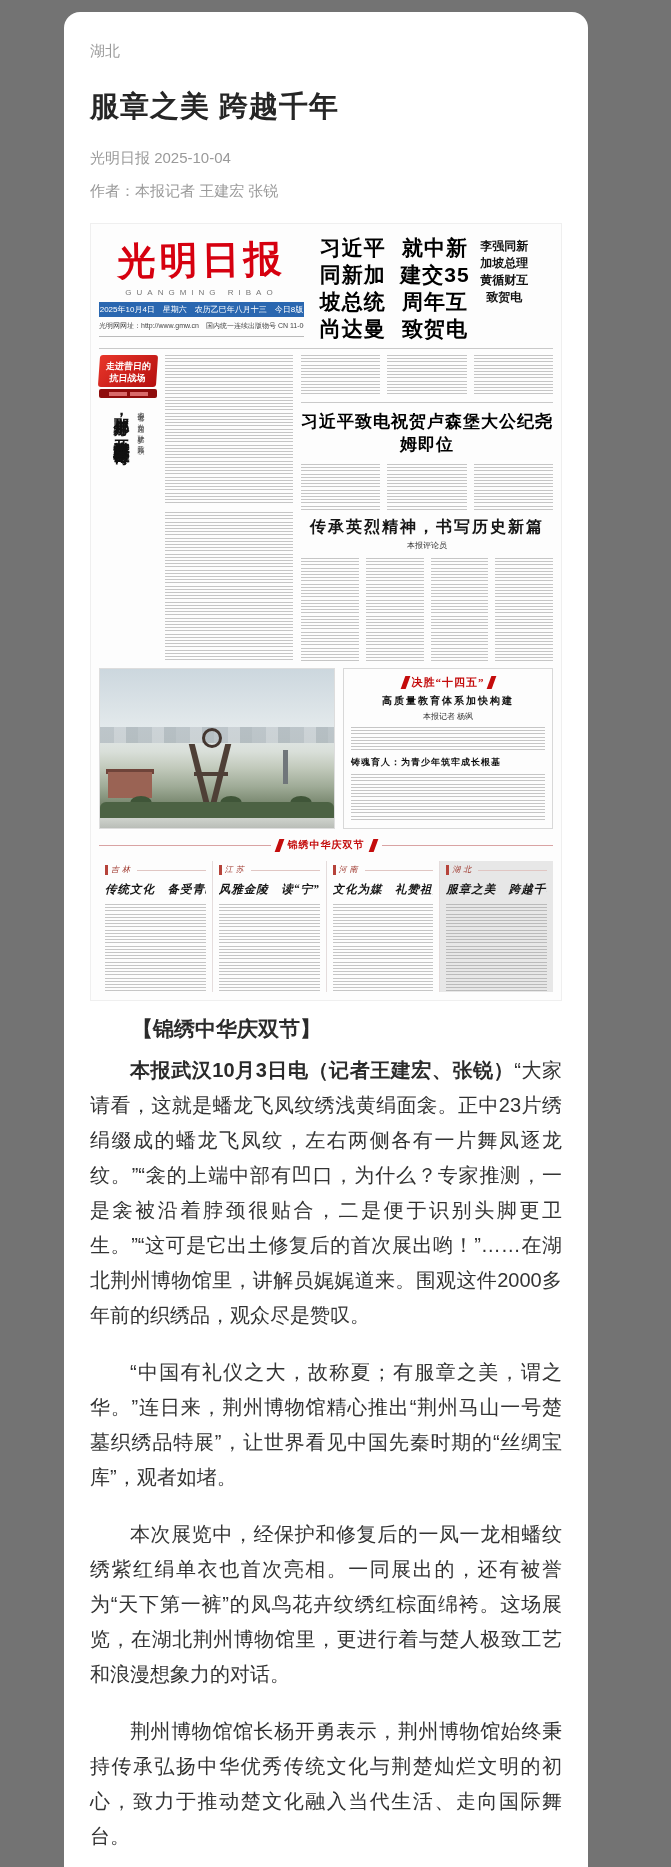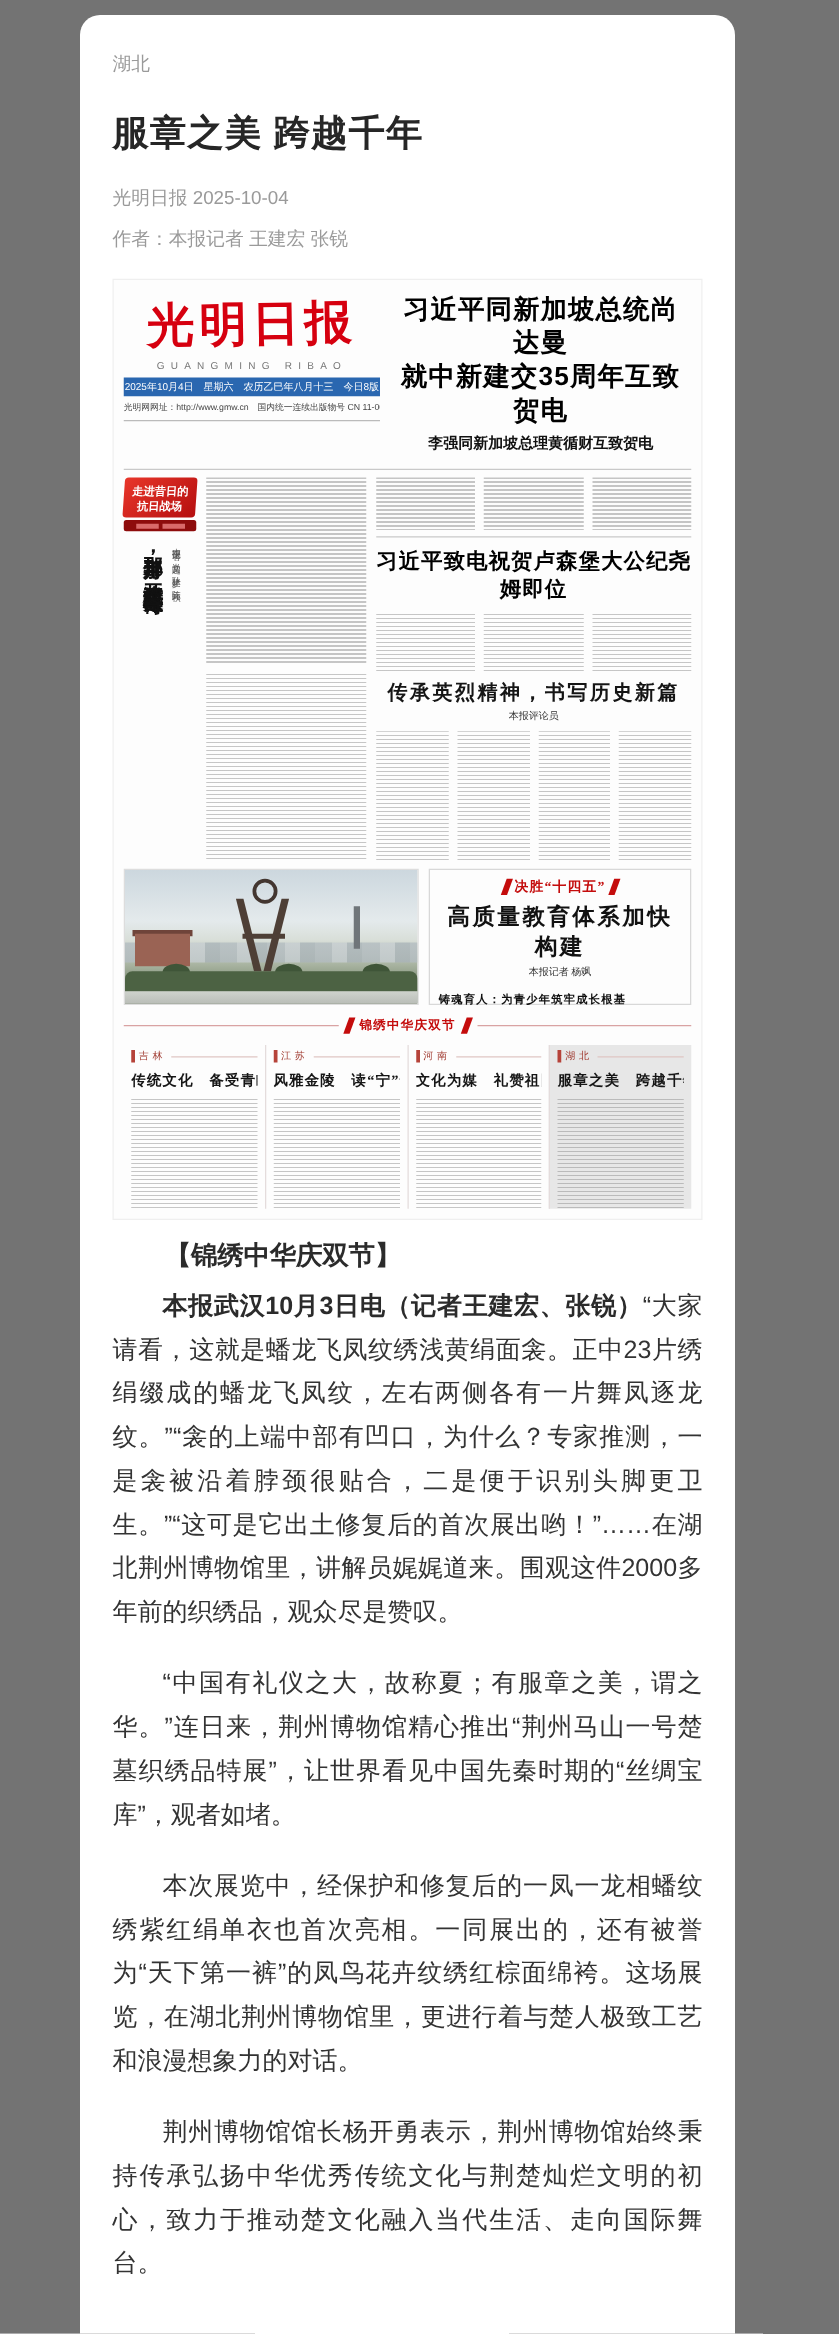--- a/index.html
+++ b/index.html
@@ -17,21 +17,21 @@
              border:1px solid #efefef;padding:10px 8px 8px;font-family:"Liberation Serif","DejaVu Serif",serif;}
   .np-masthead-row{display:flex;gap:8px;}
   .np-mast{width:205px;flex:0 0 auto;text-align:center;}
   .np-logo{color:#d6000f;font-weight:bold;font-size:38px;letter-spacing:4px;line-height:52px;
            font-family:"Liberation Serif","DejaVu Serif",serif;transform:rotate(-1deg);}
   .np-pinyin{font-size:8px;letter-spacing:5px;color:#777;margin-top:2px;font-family:"Liberation Sans",sans-serif;}
   .np-datebar{margin-top:5px;background:#2a67b0;color:#fff;font-size:8px;line-height:15px;height:15px;
               white-space:nowrap;overflow:hidden;font-family:"Liberation Sans",sans-serif;}
   .np-infoline{font-size:7px;color:#444;margin-top:4px;white-space:nowrap;overflow:hidden;
                font-family:"Liberation Sans",sans-serif;border-bottom:1px solid #bbb;padding-bottom:5px;}
-  .np-lead{flex:1;display:flex;flex-direction:column;}
+  .np-lead{flex:1;display:flex;}
   .np-h1{font-size:21px;font-weight:900;color:#000;text-align:center;line-height:27px;
          font-family:"Liberation Sans","DejaVu Sans",sans-serif;letter-spacing:1px;}
   .np-h1sub{font-size:12px;font-weight:bold;color:#111;text-align:center;margin-top:4px;}
   .noise{background-image:repeating-linear-gradient(#8e8e8e 0 1px,transparent 1px 3.2px);opacity:.5;}
   .cols{display:flex;gap:7px;}
   .cols>.noise{flex:1;}
   .np-lead .cols{margin-top:6px;flex:1;}
 
   .np-mid{display:flex;gap:8px;margin-top:6px;border-top:1px solid #c9c9c9;padding-top:6px;height:306px;}
   .np-rail{width:58px;flex:0 0 auto;display:flex;flex-direction:column;}
@@ -48,53 +48,53 @@
   .np-midcol2 .noise{flex:1;}
   .np-midmain{flex:1;display:flex;flex-direction:column;}
   .np-h2{font-size:17px;font-weight:900;color:#000;text-align:center;margin:5px 0 4px;
          font-family:"Liberation Sans",sans-serif;letter-spacing:1px;border-top:1px solid #c9c9c9;padding-top:7px;}
   .np-h3{font-size:16px;font-weight:800;color:#151515;text-align:center;margin:7px 0 2px;letter-spacing:2px;}
   .np-h3by{font-size:8px;color:#333;text-align:center;margin-bottom:5px;}
   .np-noise-top{height:42px;}
   .np-noise-a{height:46px;margin-top:4px;}
   .np-noise-b{flex:1;margin-top:2px;}
 
-  .np-bottom{display:flex;gap:8px;margin-top:7px;height:109px;}
+  .np-bottom{display:flex;gap:8px;margin-top:7px;height:161px;}
   .photo{position:relative;width:234px;flex:0 0 auto;overflow:hidden;border:1px solid #ddd;
          background:linear-gradient(180deg,#ccd7de 0%,#e4eaec 38%,#d9dfd9 52%,#c2cabc 62%,#9fab97 74%,#6d7d63 88%,#58684f 100%);}
   .photo .skyline{position:absolute;left:0;right:0;top:58px;height:16px;
          background:repeating-linear-gradient(90deg,#b3bcc1 0 14px,#c6cdd1 14px 26px,#aab4b9 26px 38px);opacity:.8;}
   .photo .brick{position:absolute;left:8px;bottom:30px;width:44px;height:26px;background:#9a6354;}
   .photo .brick-roof{position:absolute;left:6px;bottom:54px;width:48px;height:5px;background:#6f443a;}
   .photo .hf-leg1{position:absolute;left:96px;bottom:26px;width:6px;height:58px;background:#4e3f36;transform:skewX(14deg);}
   .photo .hf-leg2{position:absolute;left:118px;bottom:26px;width:6px;height:58px;background:#4e3f36;transform:skewX(-14deg);}
   .photo .hf-bar{position:absolute;left:94px;bottom:52px;width:34px;height:4px;background:#4e3f36;}
   .photo .hf-wheel{position:absolute;left:102px;bottom:80px;width:14px;height:14px;border:3px solid #433630;border-radius:50%;background:transparent;}
   .photo .chimney{position:absolute;right:46px;bottom:44px;width:5px;height:34px;background:#70767a;}
   .photo .trees{position:absolute;left:0;right:0;bottom:10px;height:16px;background:#4c6243;border-radius:6px 6px 0 0;}
   .photo .tree1,.photo .tree2,.photo .tree3{position:absolute;bottom:18px;width:22px;height:14px;background:#3f5538;border-radius:50%;}
   .photo .tree1{left:30px;} .photo .tree2{left:120px;} .photo .tree3{left:190px;}
   .photo .road{position:absolute;left:0;right:0;bottom:0;height:10px;background:linear-gradient(#cfd3cd,#b9bdb7);}
 
   .np-edu{flex:1;border:1px solid #d8d8d8;padding:6px 7px;display:flex;flex-direction:column;}
   .np-kicker{display:flex;align-items:center;justify-content:center;gap:4px;}
   .np-kicker .ktext{color:#c40c0c;font-weight:bold;font-size:11px;letter-spacing:1px;}
   .slash{display:inline-block;width:5px;height:13px;background:#c40c0c;transform:skewX(-20deg);}
-  .np-eduh{font-size:18px;font-weight:900;color:#111;text-align:center;letter-spacing:2px;margin-top:4px;}
+  .np-eduh{font-size:10px;font-weight:900;color:#111;text-align:center;letter-spacing:2px;margin-top:4px;}
   .np-eduby{font-size:8px;color:#333;text-align:center;margin-top:3px;}
   .np-edu .noise{margin-top:5px;}
   .np-edusub{font-size:9px;font-weight:bold;color:#111;margin-top:5px;letter-spacing:1px;}
   .edu-noise1{height:24px;} .edu-noise2{flex:1;}
 
   .np-festival{margin-top:9px;}
   .np-banner{display:flex;align-items:center;gap:6px;}
   .np-banner .line{flex:1;height:1px;background:#d9a3a3;}
   .np-banner .btext{color:#c40c0c;font-weight:bold;font-size:10px;letter-spacing:1px;
                     font-family:"Liberation Sans",sans-serif;}
-  .np-fcols{display:flex;margin-top:9px;}
+  .np-fcols{display:flex;margin-top:9px;font-style:italic;}
   .fcol{flex:1;padding:4px 6px 0;min-width:0;}
   .fcol + .fcol{border-left:1px solid #e4dcdc;}
   .fcol.highlight{background:#e7e7e7;}
   .fregion{display:flex;align-items:center;gap:4px;}
   .fregion .rtext{color:#a03a30;font-size:8px;letter-spacing:3px;border-left:3px solid #b6433a;padding-left:3px;line-height:10px;}
   .fregion .rline{flex:1;height:1px;background:#e0c6c3;}
   .fheadline{font-size:11.5px;font-weight:800;color:#161616;text-align:center;margin-top:7px;letter-spacing:1px;white-space:nowrap;overflow:hidden;}
   .fnoise{height:88px;margin-top:7px;}
 
   

